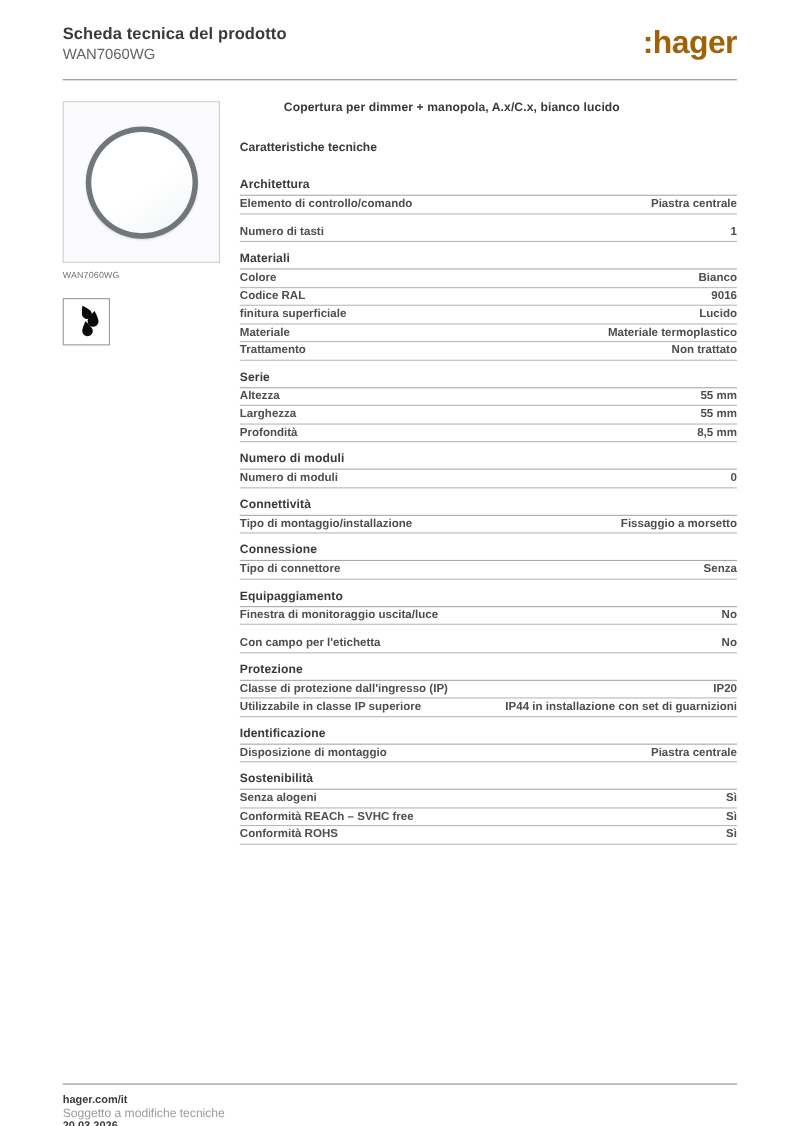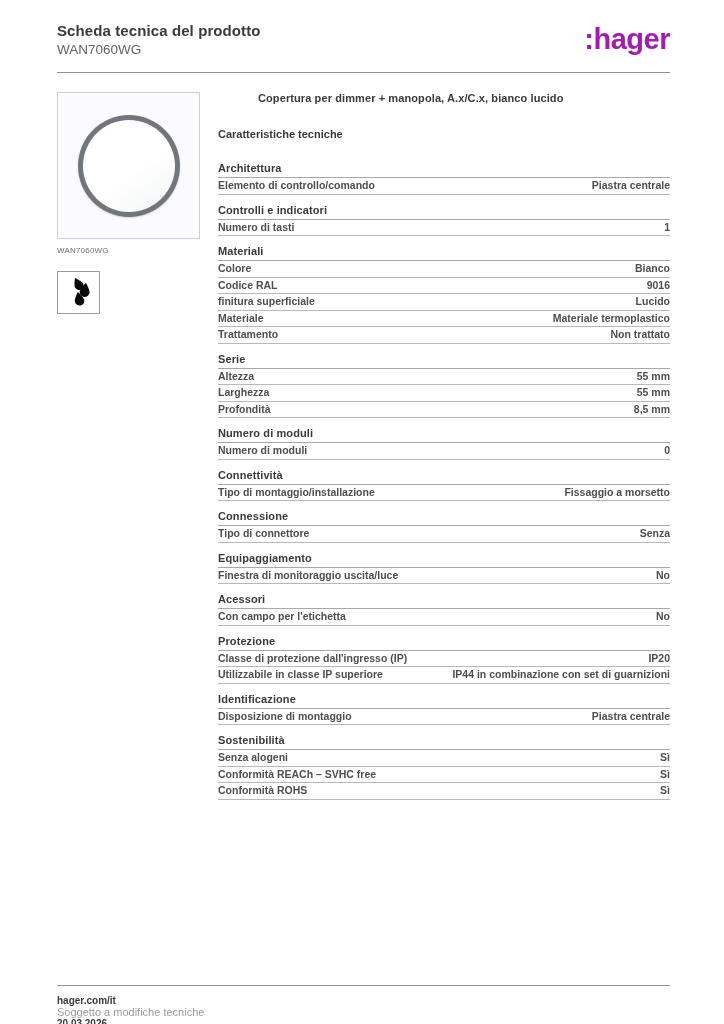--- a/index.html
+++ b/index.html
@@ -93,21 +93,21 @@
   .footer-right { font-weight:bold; color:#3a3a3a; flex:1; text-align:right; }
 </style>
 </head>
 <body>
 
 <div class="page">
 
   <div class="header">
     <div class="header-title">Scheda tecnica del prodotto</div>
     <div class="header-code">WAN7060WG</div>
-    <div class="logo" style="color: #a21caf;">:hager</div>
+    <div class="logo" style="color: #a16207;">:hager</div>
   </div>
   <div class="header-rule"></div>
 
   <div class="main">
 
     <div class="left-col">
       <div class="product-frame">
         <div class="knob-outer">
           <div class="knob-inner"></div>
         </div>
@@ -131,21 +131,20 @@
   <div class="section">
     <div class="section-title">Architettura</div>
 
   <div class="row">
     <span class="row-label">Elemento di controllo/comando</span>
     <span class="row-value">Piastra centrale</span>
   </div>
 </div>
 
   <div class="section">
-    <div class="section-title">Controlli e indicatori</div>
 
   <div class="row">
     <span class="row-label">Numero di tasti</span>
     <span class="row-value">1</span>
   </div>
 </div>
 
   <div class="section">
     <div class="section-title">Materiali</div>
 
@@ -224,39 +223,38 @@
   <div class="section">
     <div class="section-title">Equipaggiamento</div>
 
   <div class="row">
     <span class="row-label">Finestra di monitoraggio uscita/luce</span>
     <span class="row-value">No</span>
   </div>
 </div>
 
   <div class="section">
-    <div class="section-title">Acessori</div>
 
   <div class="row">
     <span class="row-label">Con campo per l'etichetta</span>
     <span class="row-value">No</span>
   </div>
 </div>
 
   <div class="section">
     <div class="section-title">Protezione</div>
 
   <div class="row">
     <span class="row-label">Classe di protezione dall'ingresso (IP)</span>
     <span class="row-value">IP20</span>
   </div>
 
   <div class="row">
     <span class="row-label">Utilizzabile in classe IP superiore</span>
-    <span class="row-value">IP44 in combinazione con set di guarnizioni</span>
+    <span class="row-value">IP44 in installazione con set di guarnizioni</span>
   </div>
 </div>
 
   <div class="section">
     <div class="section-title">Identificazione</div>
 
   <div class="row">
     <span class="row-label">Disposizione di montaggio</span>
     <span class="row-value">Piastra centrale</span>
   </div>

